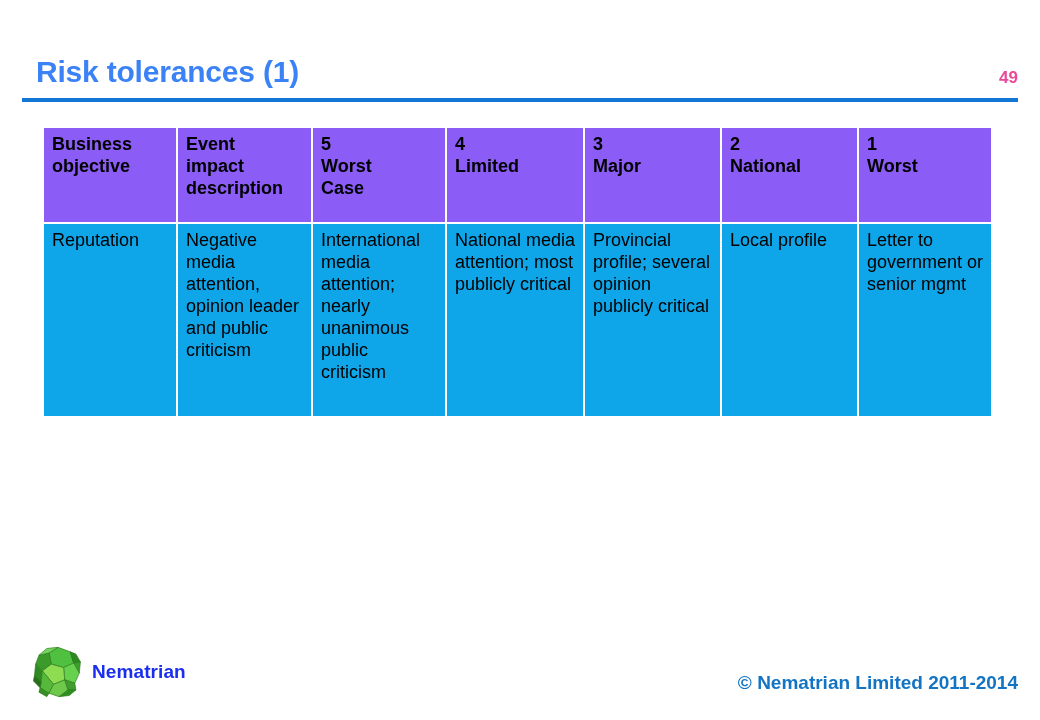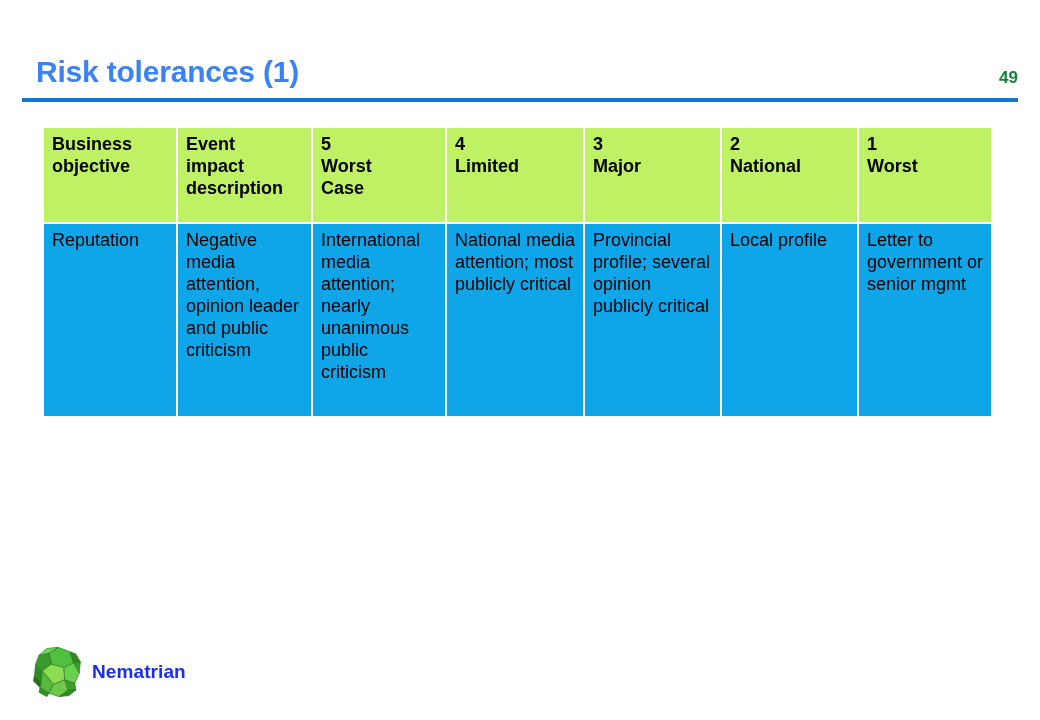--- a/index.html
+++ b/index.html
@@ -32,21 +32,21 @@
     color: #3b82f6;
     letter-spacing: -0.2px;
     white-space: nowrap;
   }
   #page-number {
     position: absolute;
     right: 22px;
     top: 68px;
     font-size: 17px;
     font-weight: bold;
-    color: #15803d;
+    color: #ec4899;
   }
   #title-rule {
     position: absolute;
     left: 22px;
     top: 98px;
     width: 996px;
     height: 4px;
     background: #1277d4;
   }
 
@@ -69,21 +69,21 @@
     border-right: 2px solid #ffffff;
     border-bottom: 2px solid #ffffff;
     word-wrap: break-word;
     overflow-wrap: break-word;
     word-break: break-word;
   }
   #risk-table td:last-child {
     border-right: none;
   }
   .hdr-row td {
-    background: #bef264;
+    background: #8b5cf6;
     font-weight: bold;
     height: 82px;
   }
   .row-a td {
     background: #e3ecd7;
     height: 108px;
   }
   .row-b td {
     background: #0ea5e9;
     height: 180px;
@@ -217,13 +217,14 @@
         <polygon points="62,64 80,70 82,82 68,82" fill="#3f9e2d"></polygon>
         <polygon points="50,6 34,16 16,20 30,8" fill="#72d65c"></polygon>
         <polygon points="72,14 78,34 90,32 82,18" fill="#2d8a20"></polygon>
         <polygon points="52,94 68,82 82,82 70,92" fill="#2e8f22"></polygon>
         <polygon points="18,78 34,88 30,94 16,86" fill="#358f26"></polygon>
         <polygon points="8,56 20,68 18,78 6,66" fill="#276f1b"></polygon>
       </g>
     </svg>
     <span id="brand-name">Nematrian</span>
   </div>
+  <div id="copyright">© Nematrian Limited 2011-2014</div>
 </div>
 
 </body></html>

